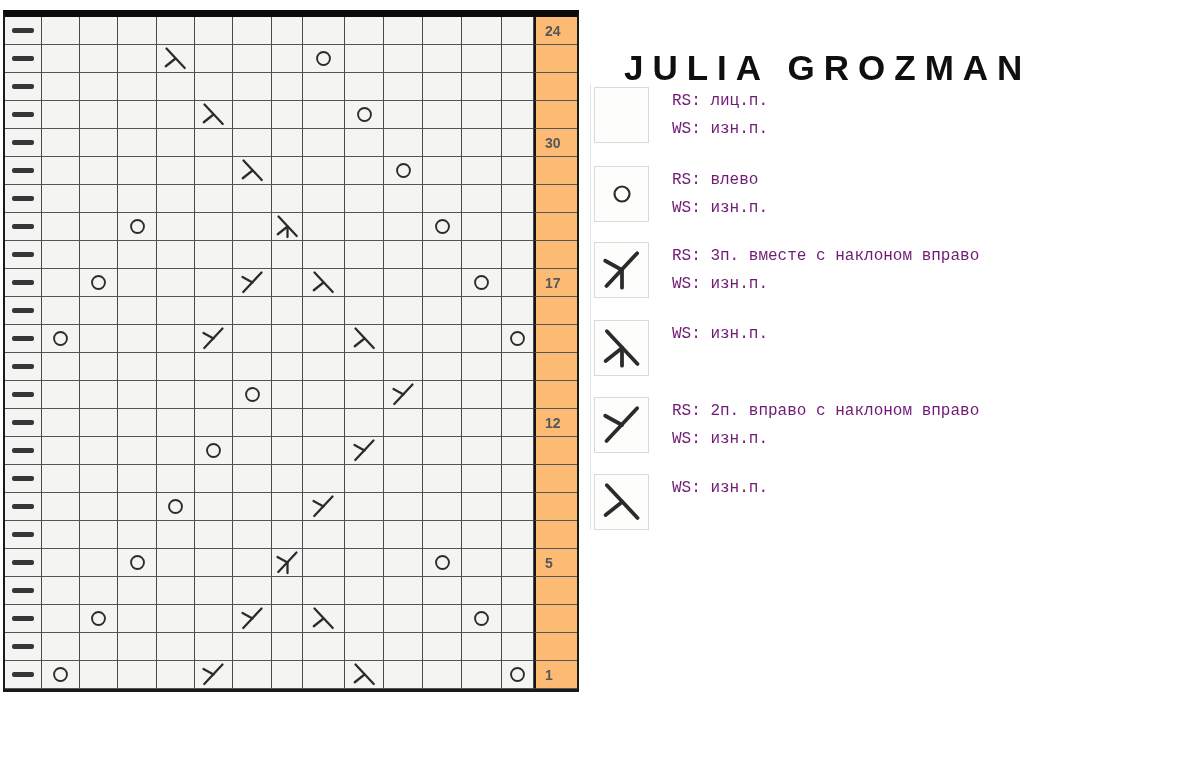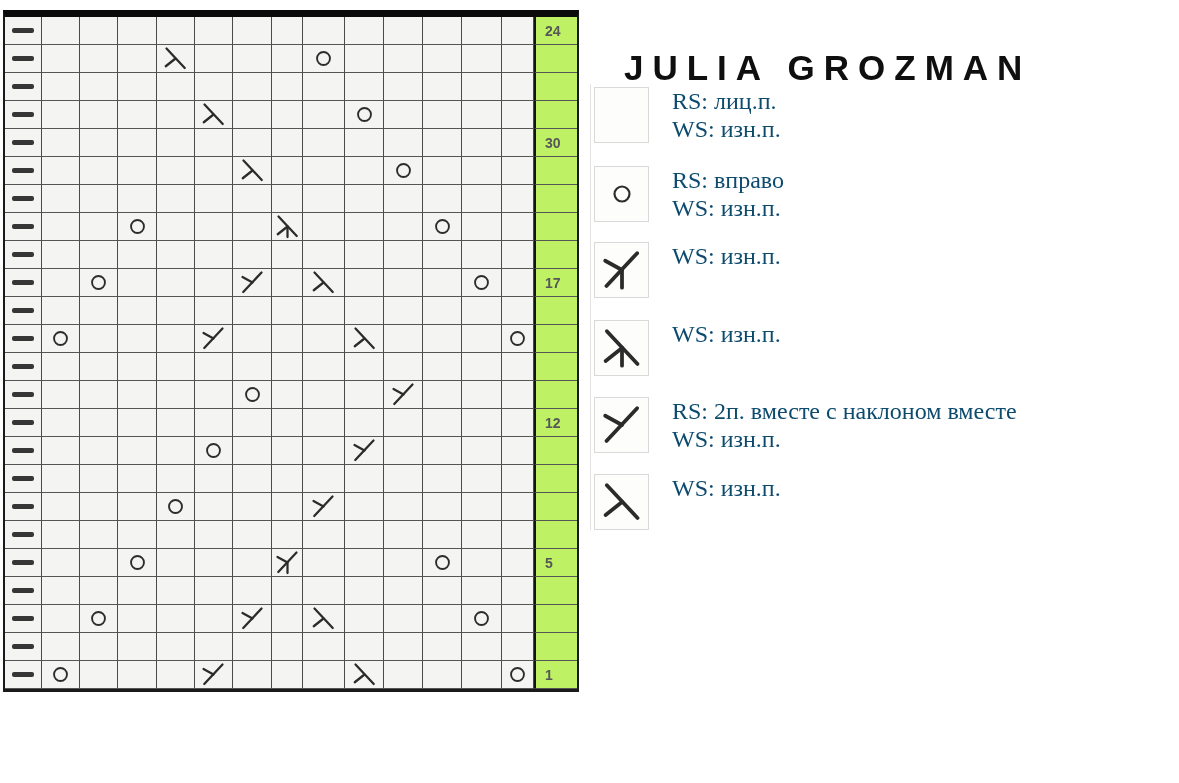--- a/index.html
+++ b/index.html
@@ -21,41 +21,41 @@
   }
   .cell{
     position:relative;box-sizing:border-box;
     border-right:1px solid #4b4b4b;border-bottom:1px solid #555555;
     background:#f4f4f2;
     display:flex;align-items:center;justify-content:center;
   }
   .cell.numcol{
     border-left:2px solid #141414;border-right:none;
     justify-content:flex-start;padding-left:9px;
-    background:#bef264;
+    background:#fdba74;
     font-size:14px;font-weight:600;color:#575757;
   }
   .sym-dash{width:22px;height:5px;background:#363636;border-radius:2px;}
   .gsvg{display:block;}
   
   .legend-title{
     position:absolute;left:624px;top:48px;margin:0;
     font-size:35px;font-weight:800;letter-spacing:9px;color:#0f0f0f;
     font-family:"Liberation Sans", sans-serif;white-space:nowrap;
   }
   .legend-entry{position:absolute;left:594px;}
   .legend-box{
     position:absolute;left:0;top:0;width:55px;height:56px;box-sizing:border-box;
     border:1px solid #d9d9d9;background:#fdfdfc;
     display:flex;align-items:center;justify-content:center;
   }
   .legend-text{
     position:absolute;left:78px;top:0;white-space:nowrap;
-    font-family:Liberation Serif, serif;
-    font-size:24px;line-height:28px;color:#0c4a6e;
+    font-family:Liberation Mono, monospace;
+    font-size:16px;line-height:28px;color:#701a75;
   }
   .faint-edge{position:absolute;left:590px;top:84px;width:1px;height:446px;background:#e3e3e3;}
 </style>
 </head>
 <body>
 
 <svg width="0" height="0" style="position:absolute" aria-hidden="true">
   <defs>
     <g id="sym-yo-def">
       <circle cx="50" cy="50" r="34" fill="none" stroke="#2d2d2d" stroke-width="10"></circle>
@@ -641,52 +641,53 @@
         <div>WS: изн.п.</div>
       </div>
     </div>
     <div class="legend-entry" style="top: 166px;">
       <div class="legend-box">
         <svg viewBox="0 0 100 100" width="22" height="22" class="gsvg">
           <use xlink:href="#sym-yo-def"></use>
         </svg>
       </div>
       <div class="legend-text">
-        <div>RS: вправо</div>
+        <div>RS: влево</div>
         <div>WS: изн.п.</div>
       </div>
     </div>
     <div class="legend-entry" style="top: 242px;">
       <div class="legend-box">
         <svg viewBox="0 0 100 100" width="42" height="42" class="gsvg">
           <use xlink:href="#sym-dec3R-def"></use>
         </svg>
       </div>
       <div class="legend-text">
+        <div>RS: 3п. вместе с наклоном вправо</div>
         <div>WS: изн.п.</div>
       </div>
     </div>
     <div class="legend-entry" style="top: 320px;">
       <div class="legend-box">
         <svg viewBox="0 0 100 100" width="42" height="42" class="gsvg">
           <use xlink:href="#sym-dec3L-def"></use>
         </svg>
       </div>
       <div class="legend-text">
         <div>WS: изн.п.</div>
       </div>
     </div>
     <div class="legend-entry" style="top: 397px;">
       <div class="legend-box">
         <svg viewBox="0 0 100 100" width="42" height="42" class="gsvg">
           <use xlink:href="#sym-dec2R-def"></use>
         </svg>
       </div>
       <div class="legend-text">
-        <div>RS: 2п. вместе с наклоном вместе</div>
+        <div>RS: 2п. вправо с наклоном вправо</div>
         <div>WS: изн.п.</div>
       </div>
     </div>
     <div class="legend-entry" style="top: 474px;">
       <div class="legend-box">
         <svg viewBox="0 0 100 100" width="42" height="42" class="gsvg">
           <use xlink:href="#sym-dec2L-def"></use>
         </svg>
       </div>
       <div class="legend-text">

